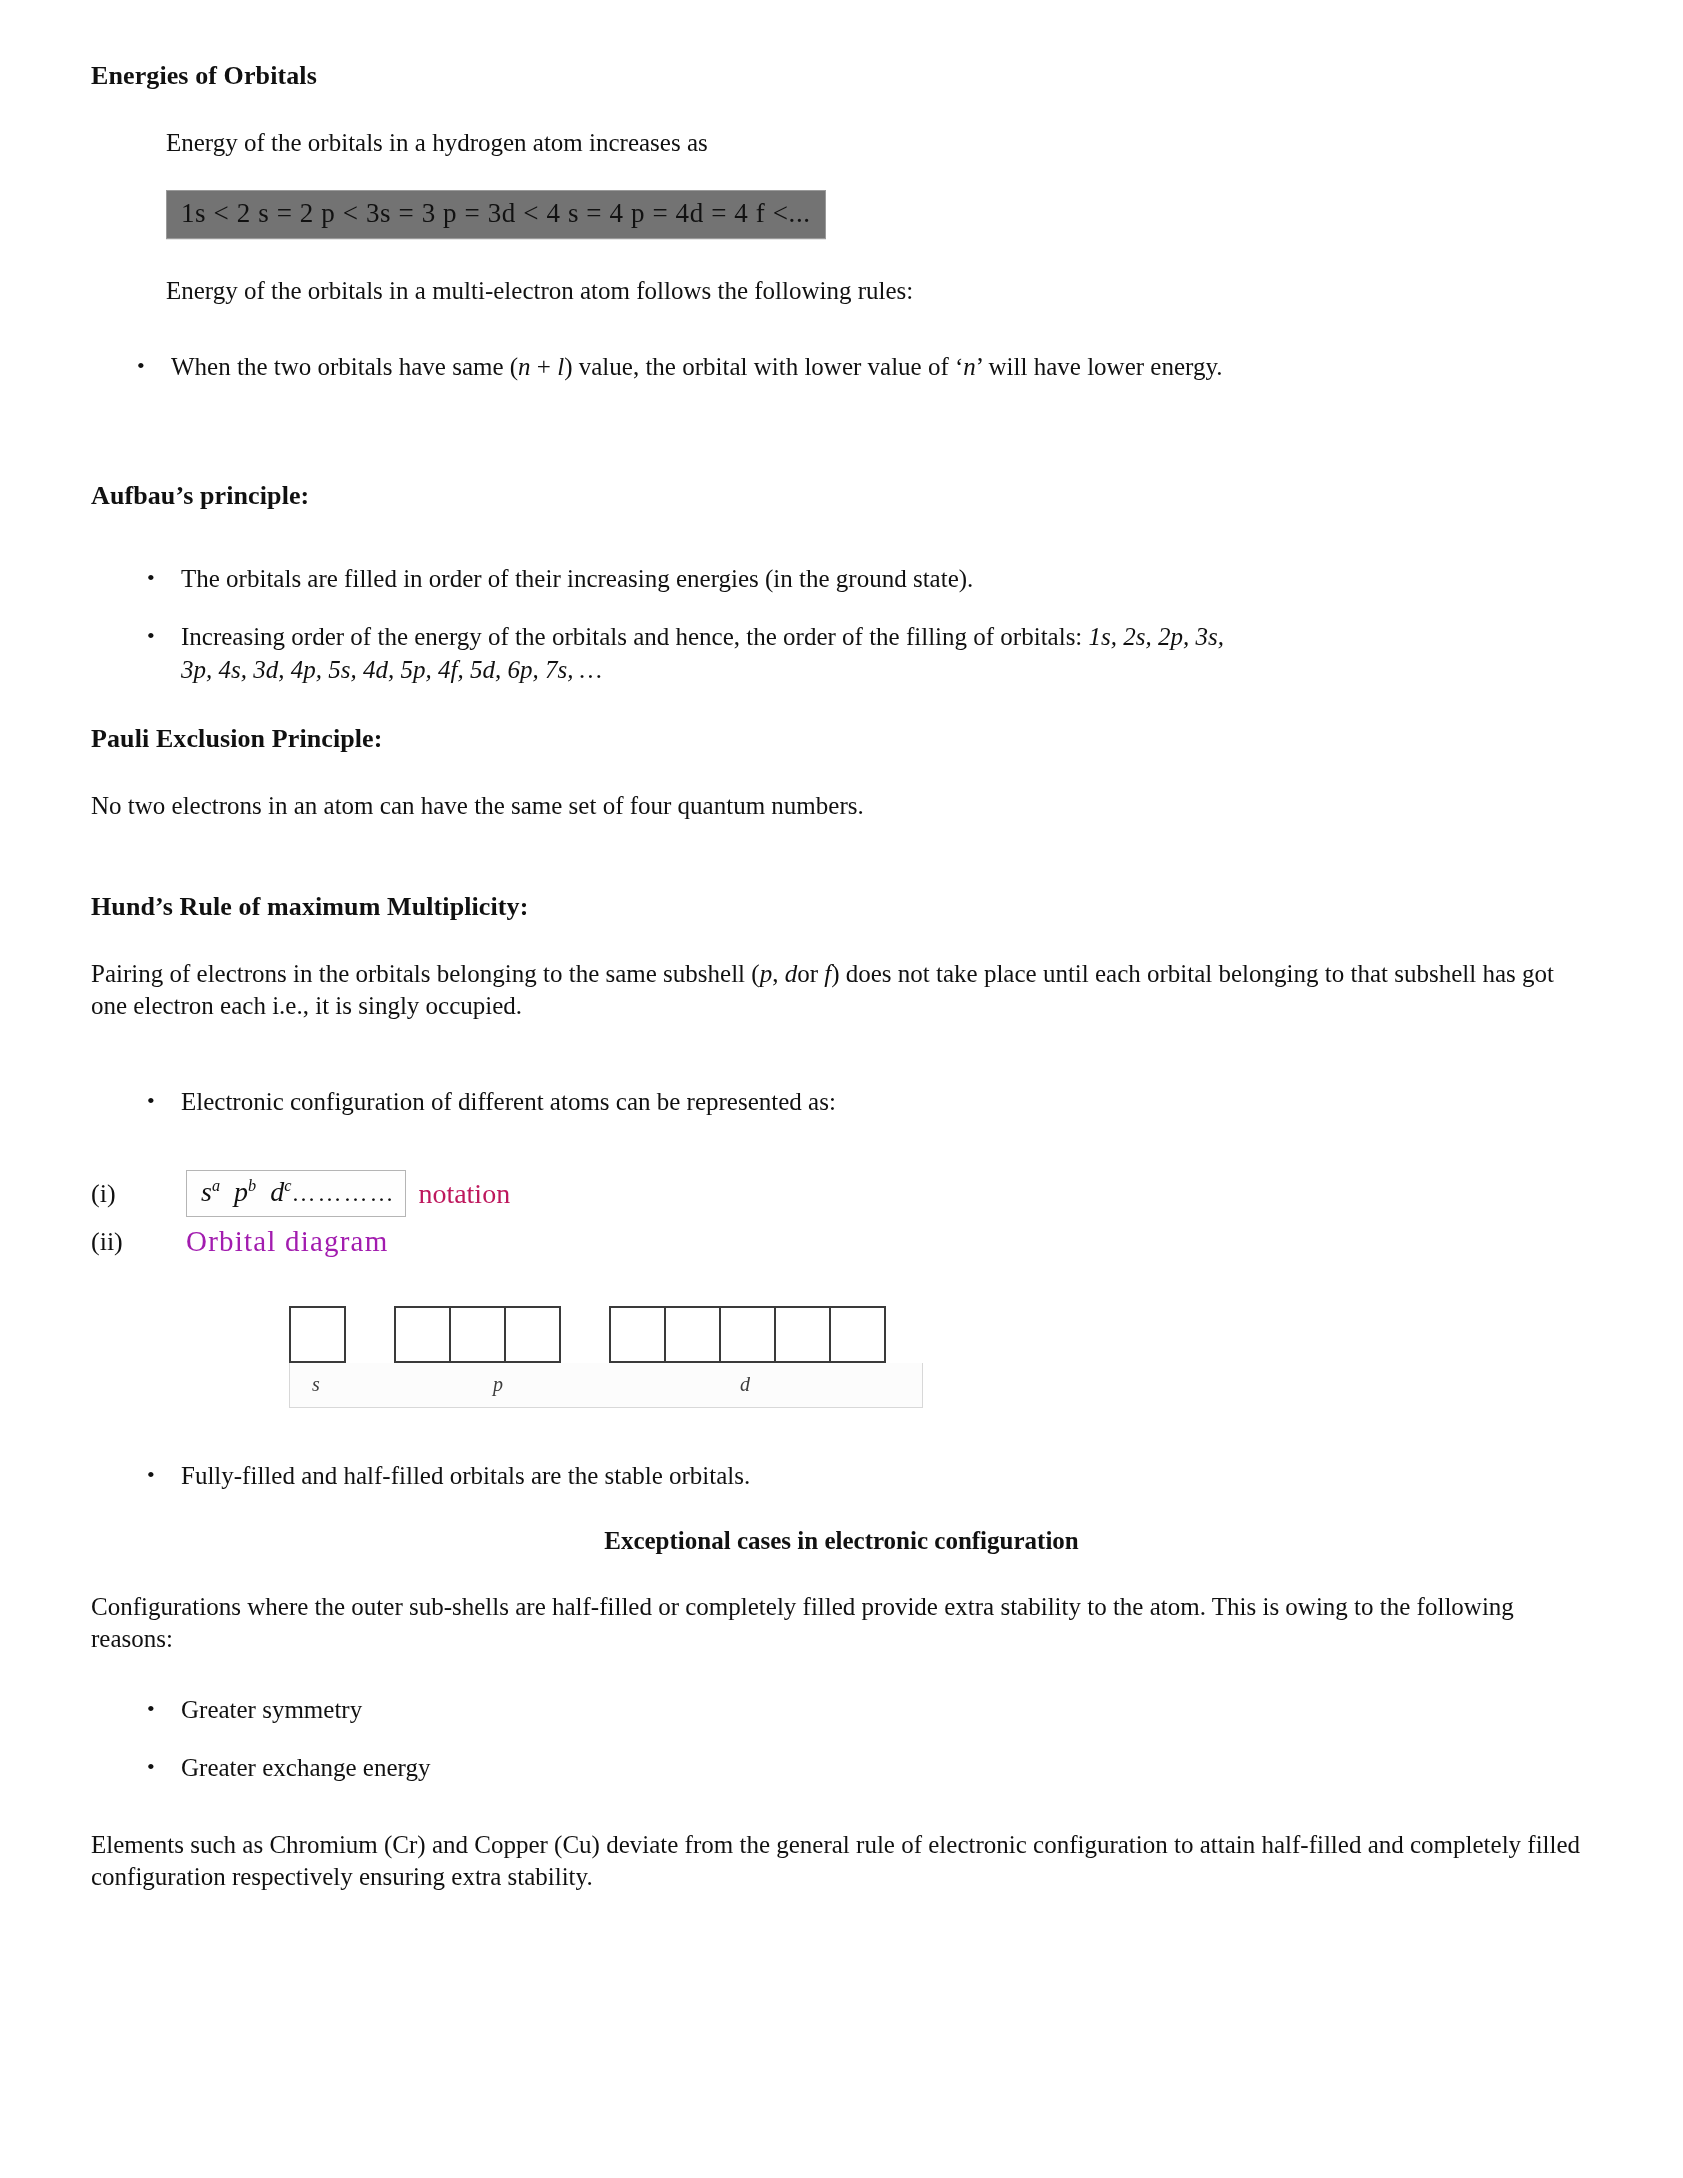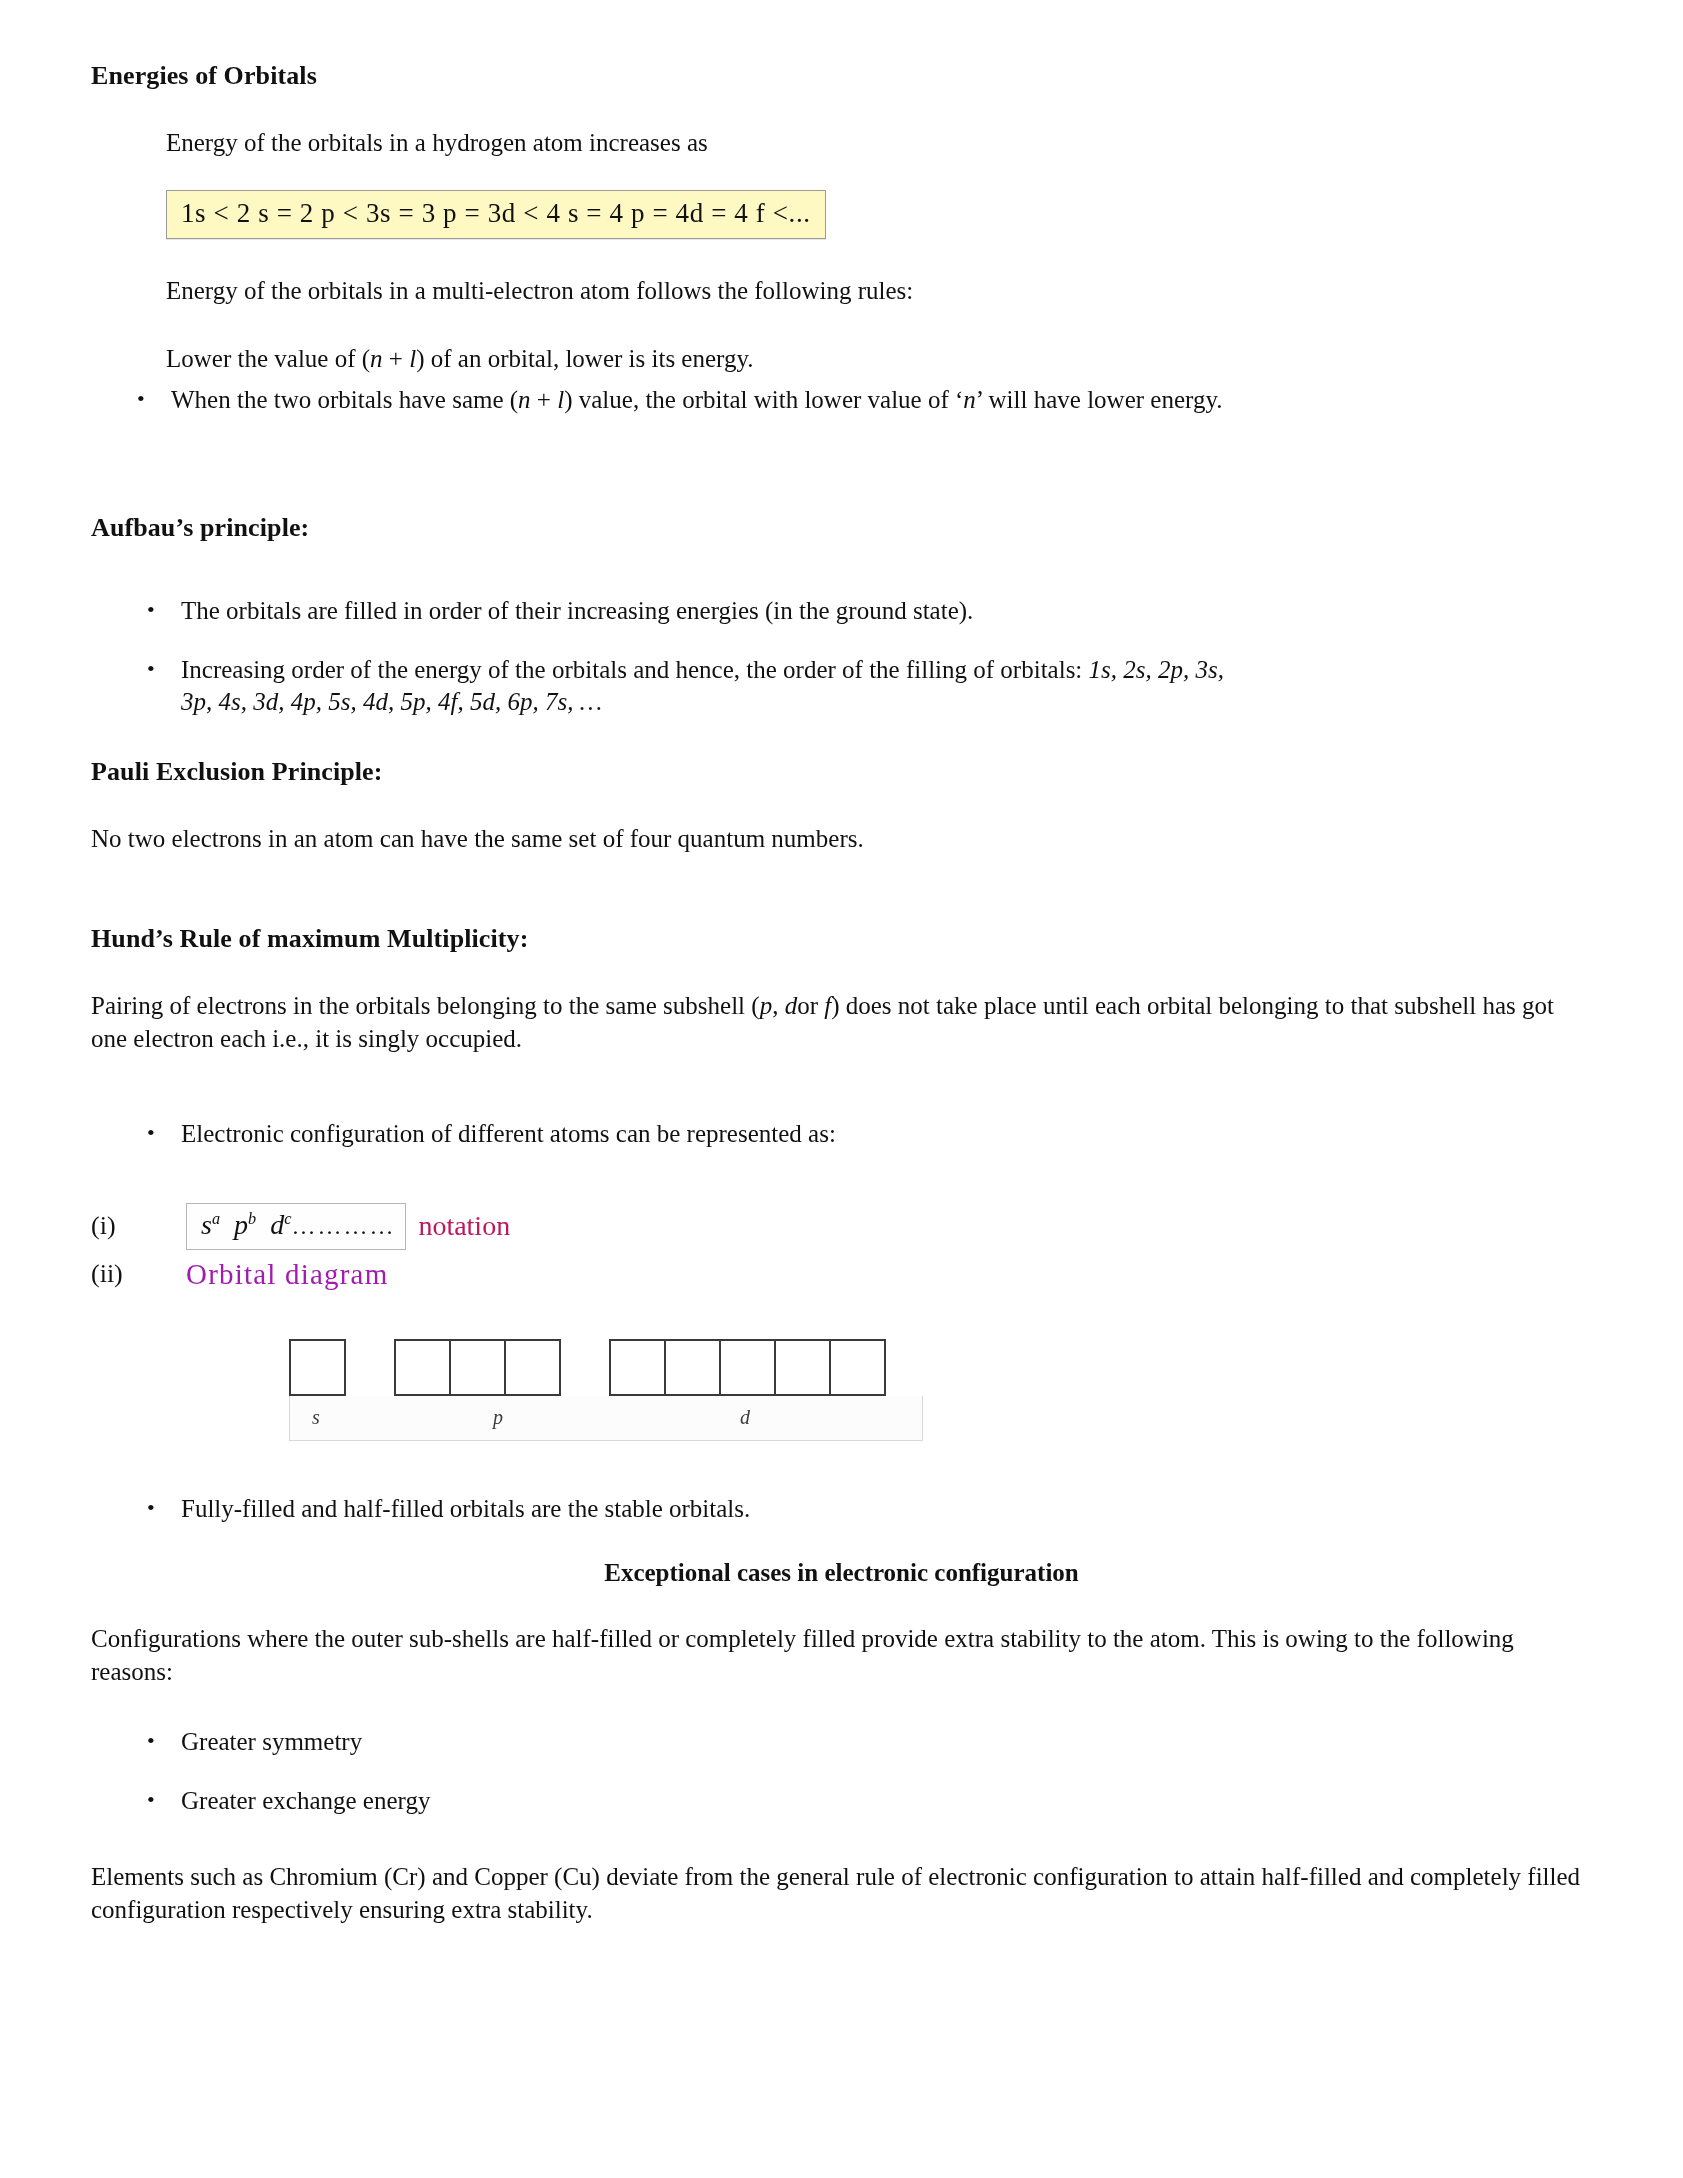--- a/index.html
+++ b/index.html
@@ -46,21 +46,21 @@
   .sp-56 { height: 55px; }
   .sp-70 { height: 69px; }
   .sp-90 { height: 89px; }
 
   .indent-1 { margin-left: 75px; }
 
   
   .eq-box {
     display: inline-block;
     border: 1px solid #9a9a9a;
-    background: #fef9c3;
+    background: #737373;
     padding: 7px 14px 9px 14px;
     margin-left: 75px;
     font-size: 27px;
     letter-spacing: 0.6px;
     white-space: nowrap;
     box-shadow: 0 1px 0 #e6e6e6;
   }
 
   
   ul.bul {
@@ -181,23 +181,20 @@
   <div class="eq-box">
     <span>1s &lt; 2 s = 2 p &lt; 3s = 3 p = 3d &lt; 4 s = 4 p = 4d = 4 f &lt;...</span>
   </div>
 
   <div class="sp-36"></div>
 
   <div class="body-text indent-1">Energy of the orbitals in a multi-electron atom follows the following rules:</div>
 
   <div class="sp-36"></div>
 
-  <div class="body-text indent-1">
-    <span>Lower the value of (</span><em>n</em><span> + </span><em>l</em><span>) of an orbital, lower is its energy.</span>
-  </div>
 
   <ul class="bul bul-l2">
     <li>
       <span>When the two orbitals have same (</span><em>n</em><span> + </span><em>l</em><span>) value, the orbital with lower value of ‘</span><em>n</em><span>’ will have lower energy.</span>
     </li>
   </ul>
 
   <div class="sp-90"></div>
 
   

